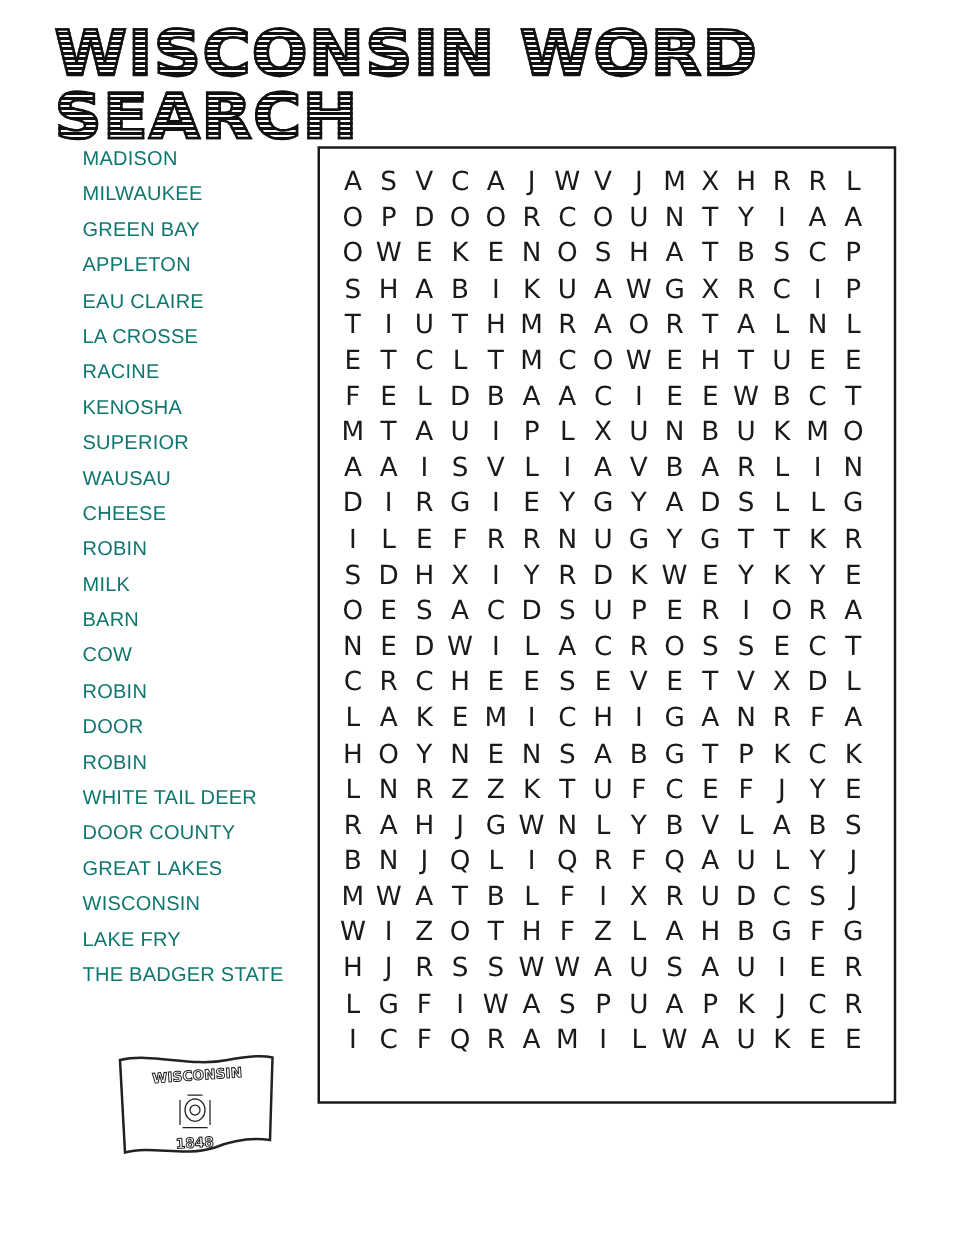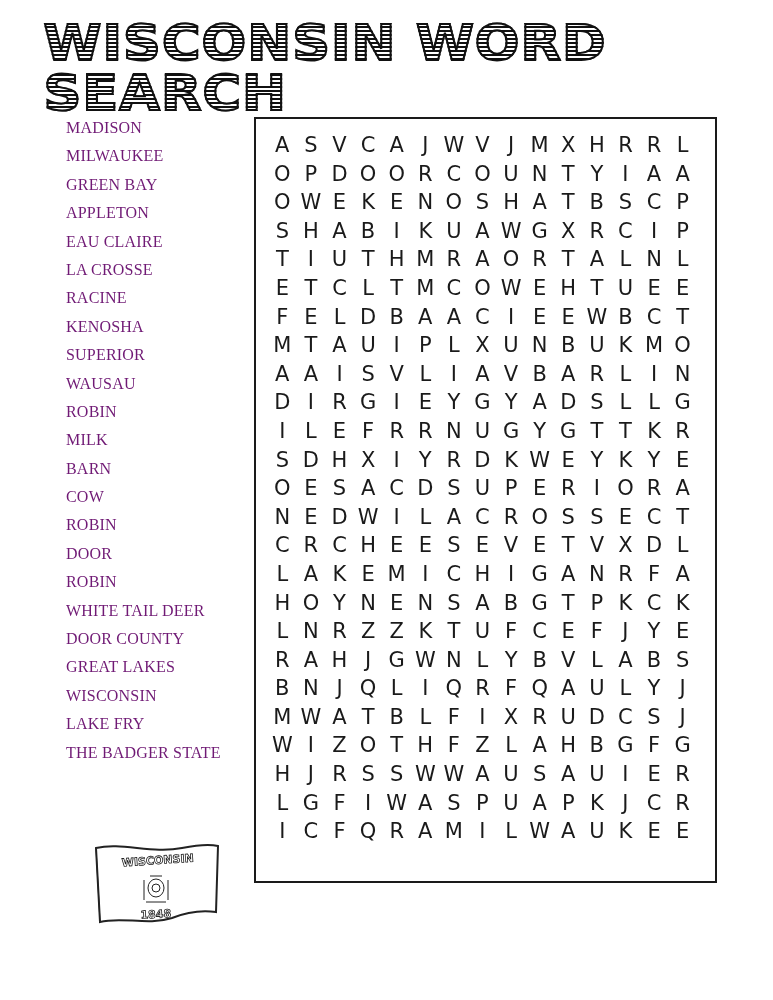--- a/index.html
+++ b/index.html
@@ -10,21 +10,21 @@
     font-family: "DejaVu Sans", sans-serif; font-weight: bold; font-size: 50px; letter-spacing: 1px;
     color: transparent;
     background: repeating-linear-gradient(to bottom, #111 0px, #111 2px, #fff 2px, #fff 4px);
     -webkit-background-clip: text; background-clip: text;
     -webkit-text-stroke: 2px #111;
     transform: scaleX(1.05);
     line-height: 1;
   }
 
   .word-list { position: absolute; left: 66px; top: 116px; margin: 0; padding: 0; list-style: none; }
-  .word-list li { font-family: Liberation Serif, serif; font-size: 16px; height: 28.4px; line-height: 24px; color: #701a75; letter-spacing: 0.2px; }
+  .word-list li { font-family: Liberation Sans, sans-serif; font-size: 16px; height: 28.4px; line-height: 24px; color: #0f766e; letter-spacing: 0.2px; }
 
   .grid-box { position: absolute; left: 254px; top: 117px; width: 463px; height: 766px; border: 2px solid #1a1a1a; box-sizing: border-box; }
   .grid { position: absolute; left: 12px; top: 12px; display: grid; grid-template-columns: repeat(15, 28.6px); grid-auto-rows: 28.6px; }
   .cell { font-family: "DejaVu Sans", sans-serif; font-size: 21px; font-weight: normal; text-align: center; line-height: 28.6px; color: #1a1a1a; }
 
   .flag { position: absolute; left: 92px; top: 840px; width: 130px; height: 90px; }
 </style>
 </head>
 <body>
 
@@ -36,20 +36,21 @@
     <li>MADISON</li>
     <li>MILWAUKEE</li>
     <li>GREEN BAY</li>
     <li>APPLETON</li>
     <li>EAU CLAIRE</li>
     <li>LA CROSSE</li>
     <li>RACINE</li>
     <li>KENOSHA</li>
     <li>SUPERIOR</li>
     <li>WAUSAU</li>
+    <li>CHEESE</li>
     <li>ROBIN</li>
     <li>MILK</li>
     <li>BARN</li>
     <li>COW</li>
     <li>ROBIN</li>
     <li>DOOR</li>
     <li>ROBIN</li>
     <li>WHITE TAIL DEER</li>
     <li>DOOR COUNTY</li>
     <li>GREAT LAKES</li>

